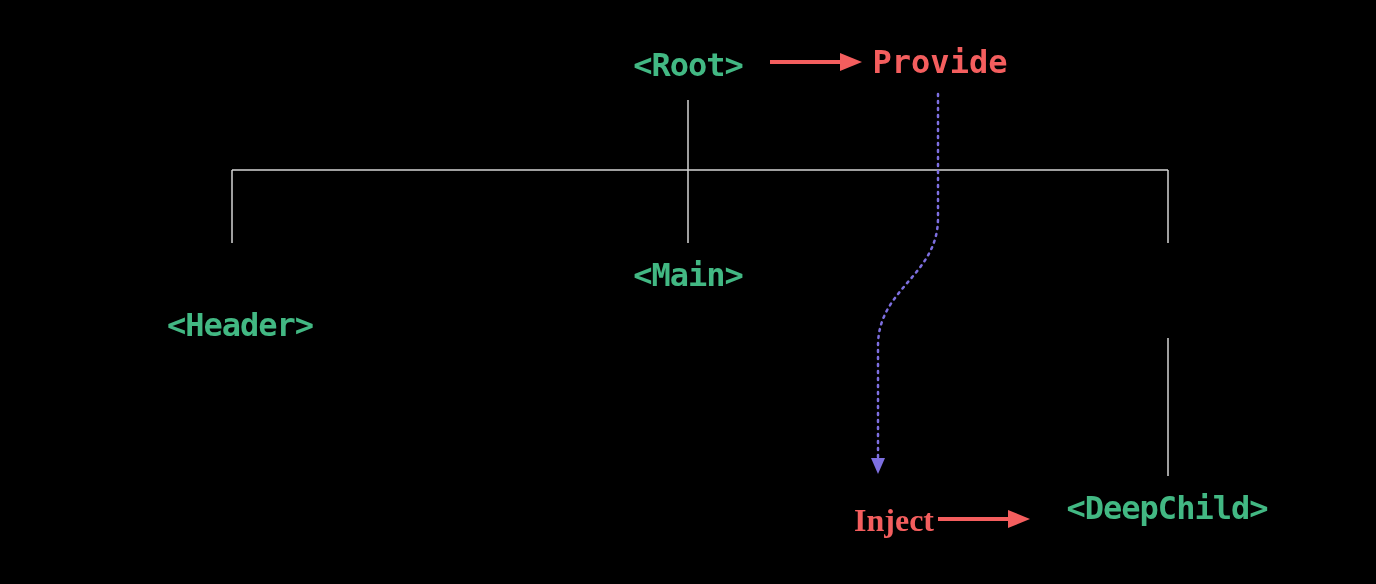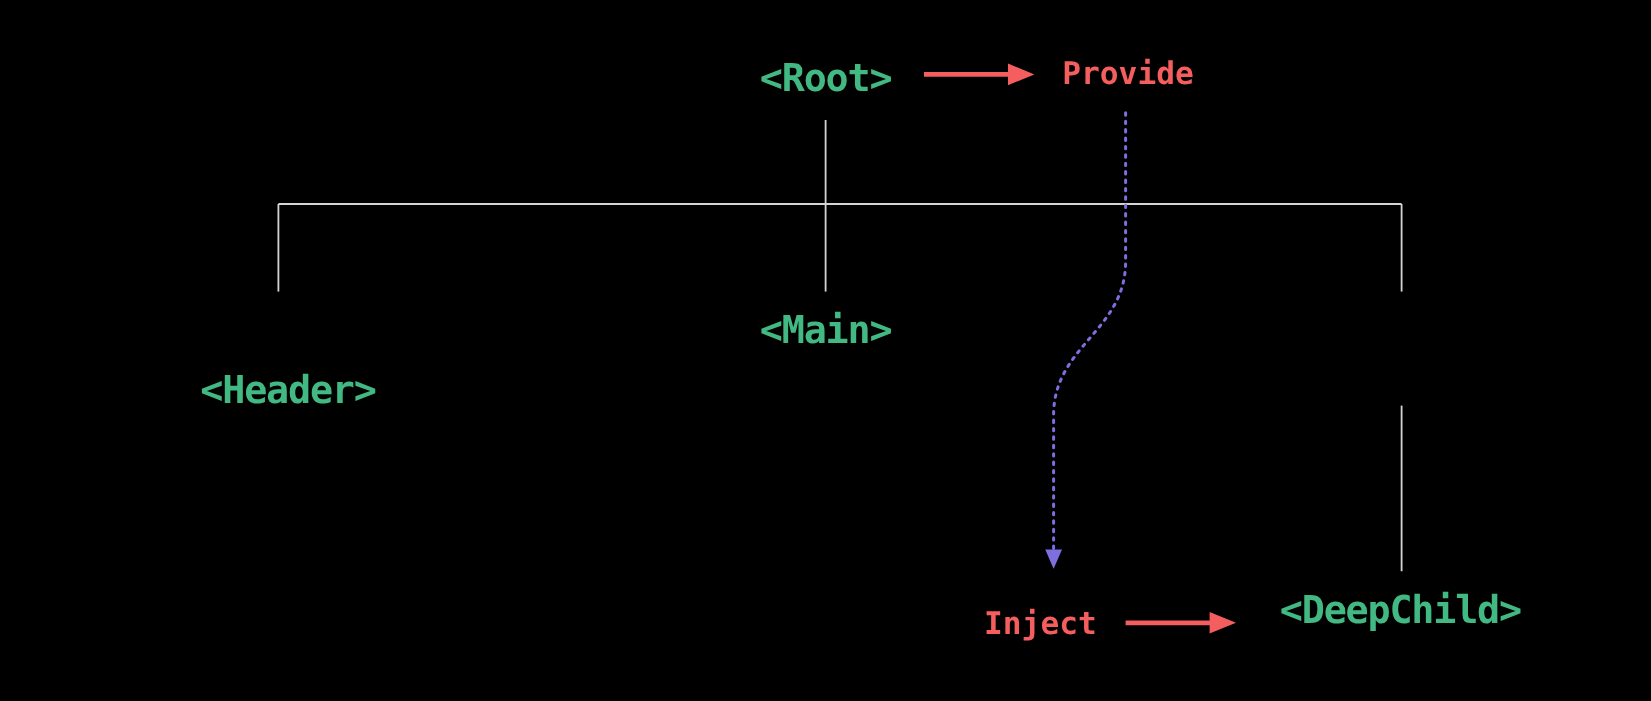--- a/index.html
+++ b/index.html
@@ -28,31 +28,31 @@
     color: #42b883;
     font-size: 32px;
     font-weight: bold;
     letter-spacing: -1px;
     white-space: nowrap;
   }
   .flow-label {
     position: absolute;
     transform: translate(-50%, -50%);
     color: #f45e5e;
-    font-size: 26px;
+    font-size: 32px;
     font-weight: bold;
     white-space: nowrap;
   }
   .node-root      { left: 688px;  top: 65px;  }
   .node-header    { left: 240px;  top: 289px; margin-top: 36px; }
   .node-main      { left: 688px;  top: 275px; }
   .node-footer    { left: 1168px; top: 289px; }
   .node-deepchild { left: 1167px; top: 508px; }
   .label-provide  { left: 940px;  top: 62px;  }
-  .label-inject   { left: 867px;  top: 520px; }
+  .label-inject   { left: 894px;  top: 520px; font-family: Liberation Serif, serif; }
 </style>
 </head>
 <body>
 
 <div class="canvas">
 
   <svg class="lines" viewBox="0 0 1376 584">
 
     <g stroke="#d4d4d4" stroke-width="1.5" fill="none">
       <path d="M688,100 V170"></path>

